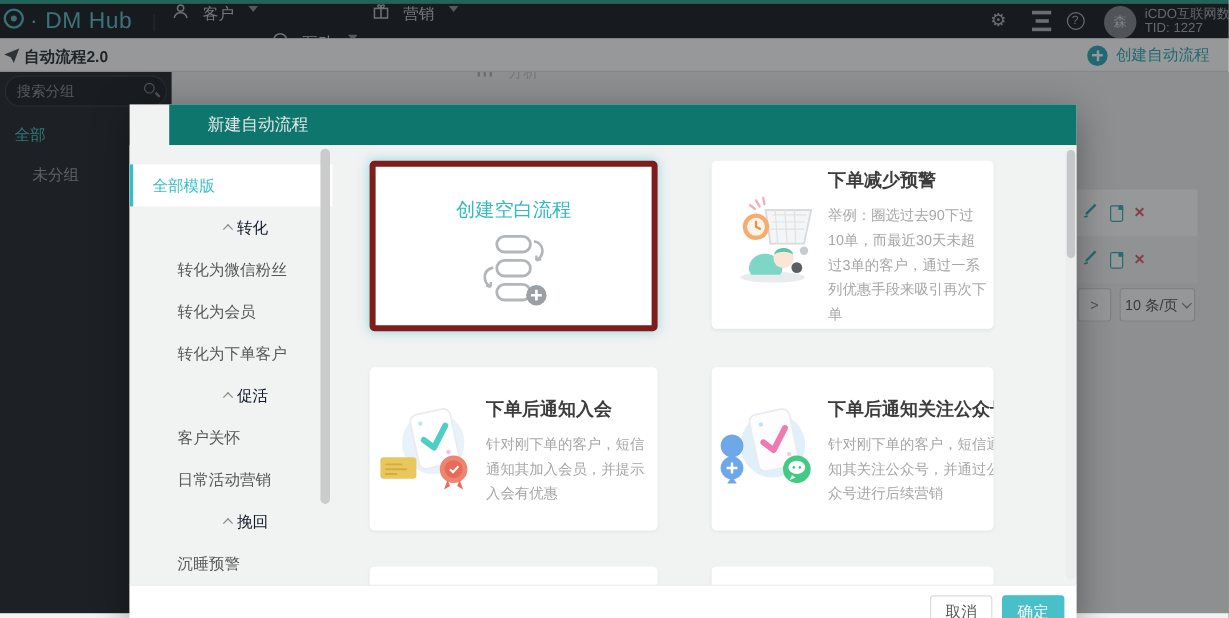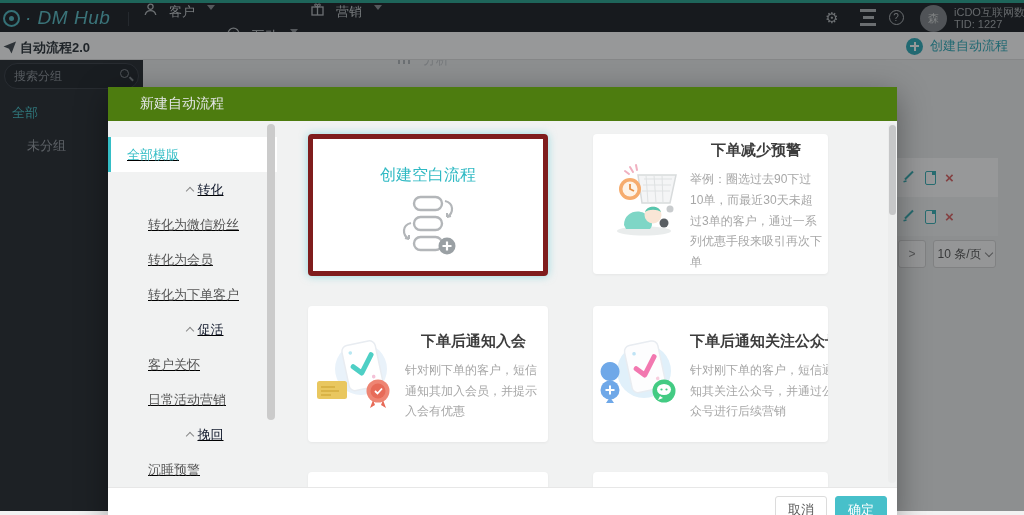--- a/index.html
+++ b/index.html
@@ -5,21 +5,21 @@
   * { margin:0; padding:0; box-sizing:border-box; }
   html,body { background:#555; }
   .app {
     position:relative; width:1024px; height:515px; overflow:hidden;
     font-family:"Liberation Sans","DejaVu Sans",sans-serif; background:#eef0f0;
   }
   
   .topstrip { position:absolute; left:0; top:0; width:1024px; height:3px; background:#2fa793; }
   
   .topnav { position:absolute; left:0; top:3px; width:1024px; height:29px; background:#23272c; }
-  .logo { position:absolute; left:3px; top:4px; display:flex; align-items:center; gap:5px;font-style:italic; }
+  .logo { position:absolute; left:3px; top:4px; display:flex; align-items:flex-start; gap:5px; }
   .logo-ring { width:17px; height:17px; border:2px solid #56bcc4; border-radius:50%; position:relative; }
   .logo-ring::after{ content:""; position:absolute; left:4px; top:4px; width:5px; height:5px; border-radius:50%; background:#56bcc4;}
   .logo-text { color:#5fc0c8; font-size:19px; letter-spacing:0.5px; }
   .nav-divider { position:absolute; left:128px; top:9px; width:1px; height:14px; background:#3c4147; }
   .nav-item { position:absolute; top:0; height:29px; display:flex; align-items:flex-start; gap:12px; color:#c6cacd; font-size:13px; cursor:pointer; }
   .nav-item svg { display:block; }
   .caret-down { width:0; height:0; border-left:4px solid transparent; border-right:4px solid transparent; border-top:5px solid #8d9296; margin-top:2px;}
   .tn-icon { position:absolute; top:0; height:29px; display:flex; align-items:center; justify-content:center; color:#b3b7ba; }
   .gear-glyph { font-size:15px; line-height:1; }
   .help-ring { width:15px; height:15px; border:1.5px solid #b3b7ba; border-radius:50%; font-size:10px; display:flex; align-items:center; justify-content:center; }
@@ -51,23 +51,23 @@
   .doc-icon::after{content:""; position:absolute; right:-1px; top:-1px; width:4px; height:4px; background:#3fb3b9;}
   .x-glyph { color:#df6a6a; font-size:15px; font-weight:bold; line-height:1; }
   .pg-next { position:absolute; left:898px; top:240px; width:28px; height:28px; background:#fcfcfc; border:1px solid #d7d7d7; border-radius:3px; color:#8a8a8a; font-size:12px; display:flex; align-items:center; justify-content:center; }
   .pg-size { position:absolute; left:933px; top:240px; width:63px; height:28px; background:#fcfcfc; border:1px solid #d7d7d7; border-radius:3px; color:#5c5c5c; font-size:12px; display:flex; align-items:center; justify-content:center; gap:4px; white-space:nowrap;}
   .chev-down { width:6px; height:6px; border-right:1.5px solid #888; border-bottom:1.5px solid #888; transform:rotate(45deg); margin-top:-3px; }
   
   .overlay { position:absolute; left:0; top:0; width:1024px; height:515px; background:rgba(8,10,12,0.42); z-index:50; }
   .bottom-strip { position:absolute; left:0; top:511px; width:1024px; height:4px; background:#f2f2f2; z-index:60; }
   
   .modal { position:absolute; left:108px; top:87px; width:789px; height:435px; z-index:100; box-shadow:0 8px 30px rgba(0,0,0,0.38); background:#f1f2f2; }
-  .modal-header { height:34px; background:#4d7c0f; display:flex; align-items:center; }
+  .modal-header { height:34px; background:#0f766e; display:flex; align-items:center;margin-left:33px; }
   .modal-title { color:#e4e6e7; font-size:14px; margin-left:32px; }
-  .modal-body { position:relative; height:366px; background:#f1f2f2; display:flex; overflow:hidden;text-decoration:underline; }
+  .modal-body { position:relative; height:366px; background:#f1f2f2; display:flex; overflow:hidden; }
   
   .tpl-nav { position:relative; width:169px; height:366px; padding-top:16px; flex:none; }
   .tpl-row { height:35px; display:flex; align-items:center; font-size:13px; cursor:pointer; white-space:nowrap; }
   .tpl-selected { background:#ffffff; border-left:3px solid #35bec6; color:#35bec6; padding-left:16px; }
   .tpl-cat { color:#0f172a; padding-left:25px;justify-content:center; }
   .tpl-cat .chev-up { width:6px; height:6px; border-left:1.5px solid #8a8a8a; border-top:1.5px solid #8a8a8a; transform:rotate(45deg); margin:3px 5px 0 0; }
   .tpl-item { color:#565656; padding-left:40px; }
   .tpl-scroll { position:absolute; left:159px; top:3px; width:8px; height:296px; border-radius:4px; background:#cbcbcb; }
   
   .cards { position:relative; flex:1; }
@@ -76,21 +76,21 @@
   .card-blank-title { color:#2fb9c3; font-size:16px; margin-top:26px; }
   .card-blank svg { margin-top:9px; }
   .card2 { left:316px; top:13px; width:235px; height:140px; }
   .card3 { left:31px;  top:185px; width:240px; height:136px; }
   .card4 { left:316px; top:185px; width:235px; height:136px; }
   .card5 { left:31px;  top:351px; width:240px; height:30px; }
   .card6 { left:316px; top:351px; width:235px; height:30px; }
   .card-flex { display:flex; align-items:center; }
   .card-illus { width:97px; flex:none; display:flex; align-items:center; justify-content:center; }
   .card-text { flex:1; padding:18px 6px 12px 0; }
-  .card-title { font-size:15px; font-weight:bold; color:#3c3c3c; margin-bottom:9px; white-space:nowrap;text-align:center; }
+  .card-title { font-size:15px; font-weight:bold; color:#3c3c3c; margin-bottom:9px; white-space:nowrap; }
   .card-desc { font-size:12px; color:#a7a7a7; line-height:1.72; }
   .body-scroll { position:absolute; right:1px; top:2px; width:8px; height:360px; border-radius:4px; background:#eceded; }
   .body-scroll-thumb { position:absolute; left:0.5px; top:2px; width:7px; height:90px; border-radius:4px; background:#c6c7c8; }
   
   .modal-footer { height:35px; background:#ffffff; border-top:1px solid #e7e7e7; display:flex; justify-content:flex-end; gap:8px; padding:8px 10px 0 0; }
   .btn { width:52px; height:28px; border-radius:3px; font-size:13px; display:flex; align-items:center; justify-content:center; cursor:pointer; font-family:inherit; }
   .btn-cancel { background:#fff; border:1px solid #dcdcdc; color:#5a5a5a; }
   .btn-confirm { background:#47c0ca; border:1px solid #47c0ca; color:#ffffff; }
 </style>
 </head>

